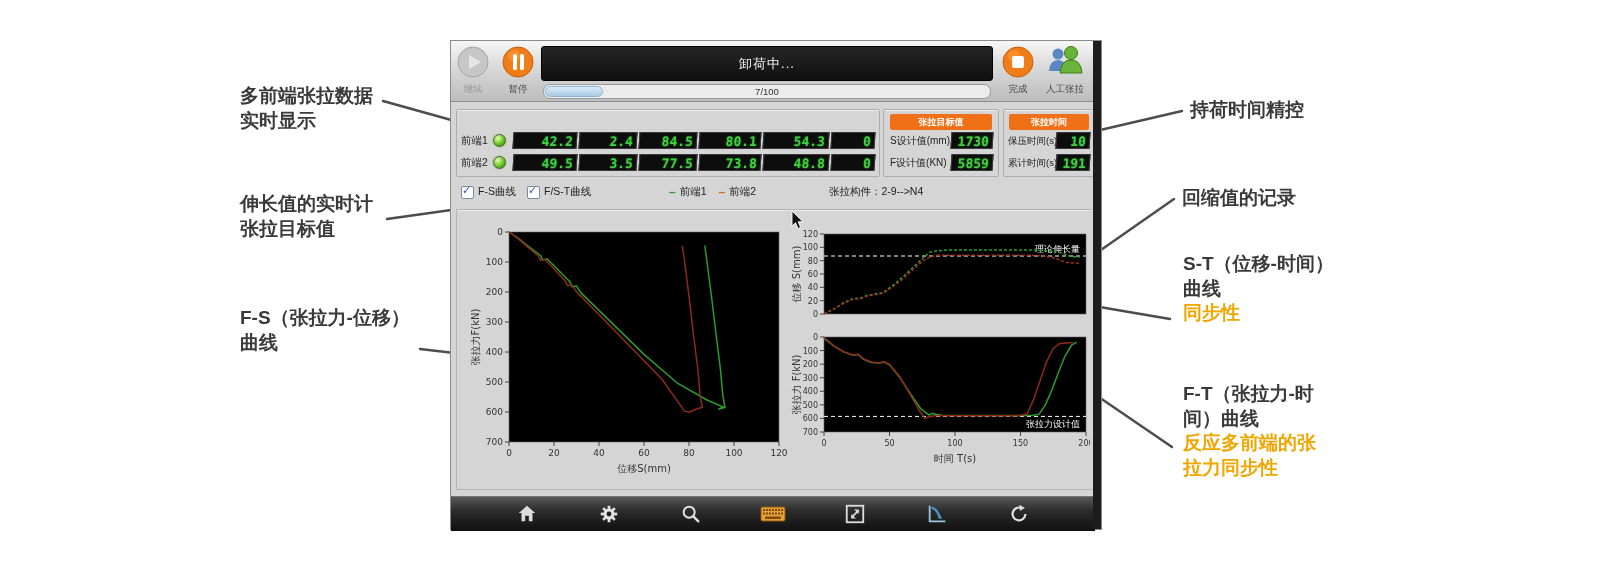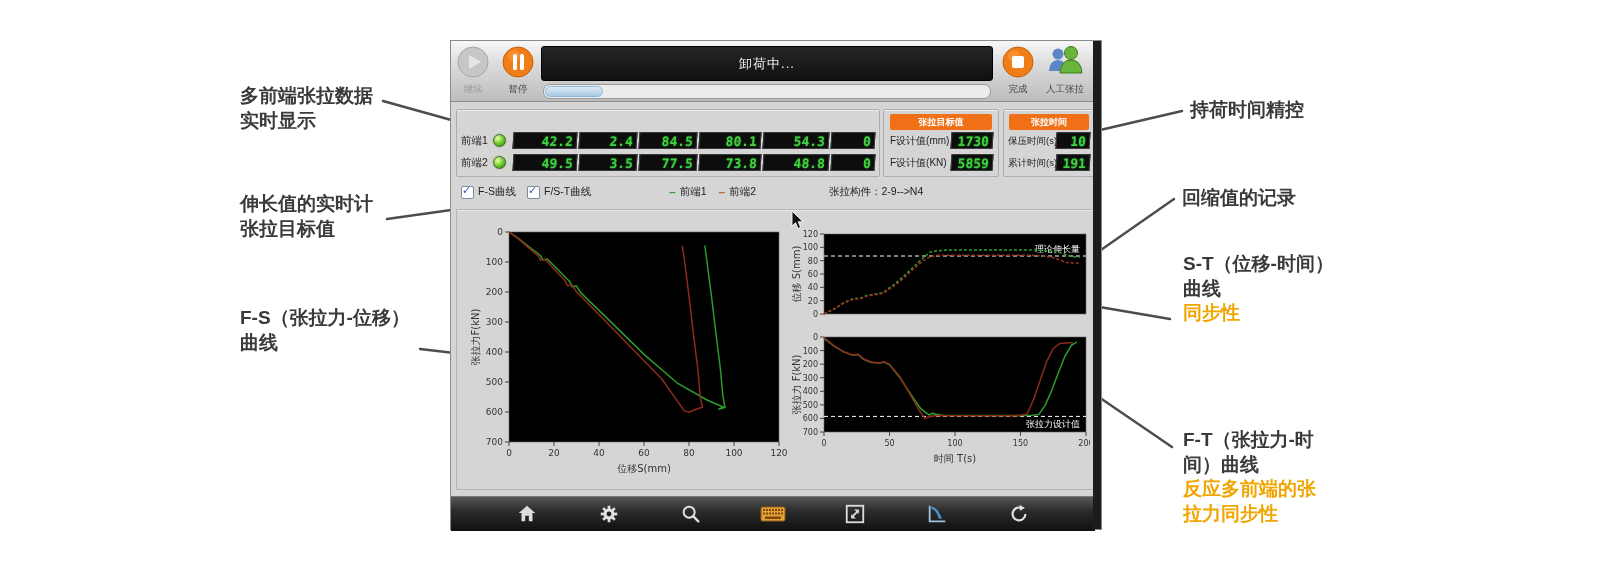--- a/index.html
+++ b/index.html
@@ -73,21 +73,21 @@
   <div>持荷时间精控</div>
 </div>
 <div class="ann" style="left:1182px;top:186px;">
   <div>回缩值的记录</div>
 </div>
 <div class="ann" style="left:1183px;top:252px;">
   <div>S-T（位移-时间）</div>
   <div>曲线</div>
   <div class="hl" style="color: rgb(240, 165, 0);">同步性</div>
 </div>
-<div class="ann" style="left:1183px;top:382px;margin-top:46px;">
+<div class="ann" style="left:1183px;top:382px;">
   <div>F-T（张拉力-时</div>
   <div>间）曲线</div>
   <div class="hl" style="color: rgb(240, 165, 0);">反应多前端的张</div>
   <div class="hl" style="color: rgb(240, 165, 0);">拉力同步性</div>
 </div>
 
 <svg id="ann-lines" width="1600" height="582">
   <g stroke="#4d4d4d" stroke-width="2.5" stroke-linecap="round">
     <line x1="383" y1="101" x2="480" y2="128"></line>
     <line x1="387" y1="219" x2="706" y2="174"></line>
@@ -117,20 +117,21 @@
         <rect x="19" y="9" width="4" height="16" rx="1.5" fill="#fff"></rect>
       </svg>
       <div class="lbl">暂停</div>
     </div>
 
     <div id="lcd">
       <span>卸荷中...</span>
     </div>
     <div id="progress">
       <div class="fill"></div>
+      <div class="ptext">7/100</div>
     </div>
 
     <div class="tbtn" style="left:545px;top:4px;">
       <svg width="34" height="34" viewBox="0 0 34 34">
         <circle cx="17" cy="17" r="15" fill="#f07d18" stroke="#c55d08"></circle>
         <circle cx="13" cy="11" r="6" fill="#ffa040" opacity="0.5"></circle>
         <rect x="11" y="11" width="12" height="12" rx="2" fill="#fff"></rect>
       </svg>
       <div class="lbl">完成</div>
     </div>
@@ -167,21 +168,21 @@
         <div class="led" style="width:58px;">77.5</div>
         <div class="led" style="width:62px;">73.8</div>
         <div class="led" style="width:66px;">48.8</div>
         <div class="led" style="width:44px;">0</div>
       </div>
     </div>
   </div>
 
   <div class="gpanel" style="left:432px;width:116px;">
     <div class="ohead" style="position:absolute;left:6px;right:6px;top:4px;">张拉目标值</div>
-    <div class="plabel" style="position:absolute;left:6px;top:22px;">F设计值(mm)</div>
+    <div class="plabel" style="position:absolute;left:6px;top:22px;">S设计值(mm)</div>
     <div class="led" style="position:absolute;right:5px;top:22px;width:42px;">1730</div>
     <div class="plabel" style="position:absolute;left:6px;top:44px;">F设计值(KN)</div>
     <div class="led" style="position:absolute;right:5px;top:44px;width:42px;">5859</div>
   </div>
 
   <div class="gpanel" style="left:552px;width:92px;">
     <div class="ohead" style="position:absolute;left:5px;right:5px;top:4px;">张拉时间</div>
     <div class="plabel" style="position:absolute;left:4px;top:22px;font-size:9.5px;">保压时间(s)</div>
     <div class="led" style="position:absolute;right:4px;top:22px;width:34px;">10</div>
     <div class="plabel" style="position:absolute;left:4px;top:44px;font-size:9.5px;">累计时间(s)</div>

